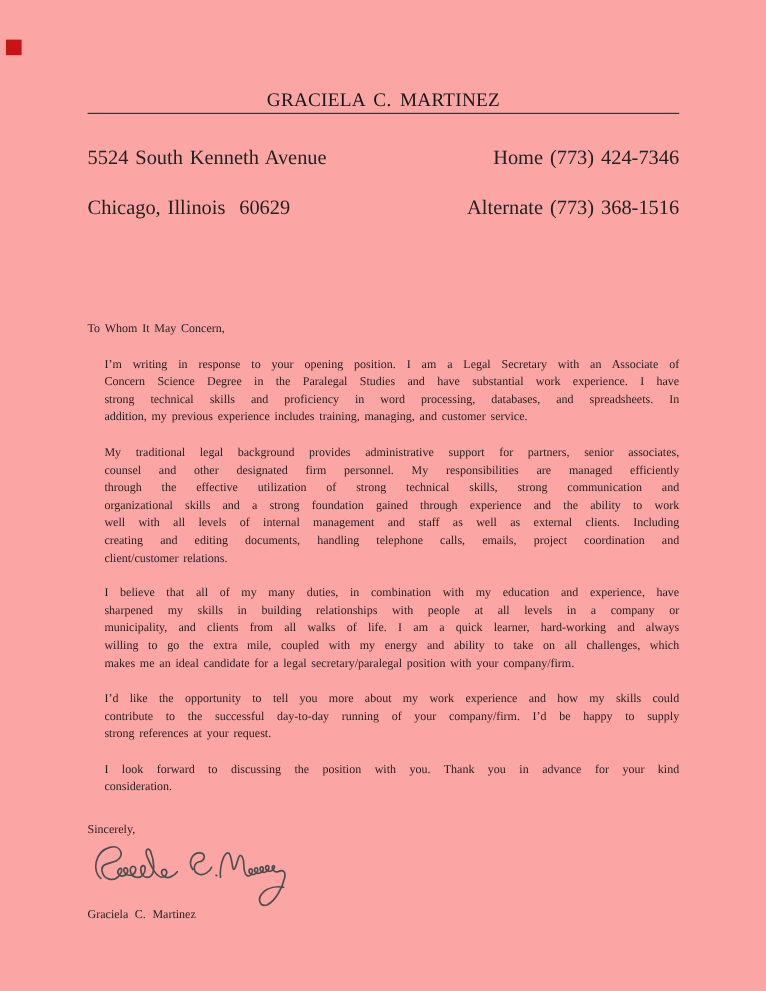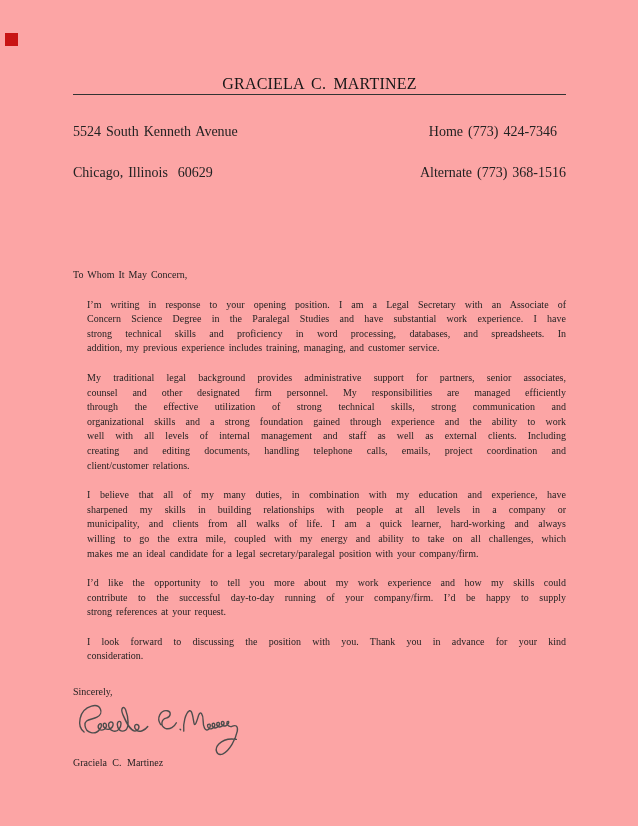--- a/index.html
+++ b/index.html
@@ -21,26 +21,26 @@
   .title {
     text-align:center;
     font-size:16px; line-height:18px;
     letter-spacing:0.2px; word-spacing:3px;
     color:#171717;
   }
   .rule { border-bottom:1.5px solid #333333; margin-top:1px; }
   .contact-row {
     display:flex; justify-content:space-between;
     margin-top:3px;
-    font-size:14px; line-height:13.5px;
+    font-size:17px; line-height:13.5px;
     word-spacing:1.5px;
     white-space:pre-wrap;
     color:#222222;
   }
-  .contact-right { text-align:center; }
+  .contact-right { text-align:right; }
   main {
     padding:62px 72px 0 73px;
     font-size:10px; line-height:14.6px;
     word-spacing:1.5px;
   }
   .salutation { margin-bottom:15px; }
   .paragraph { margin-bottom:15px;margin-left:14px; }
   .jline { text-align:justify; text-align-last:justify; }
   .jline.last { text-align-last:left; }
   .closing { margin-top:21px; }

